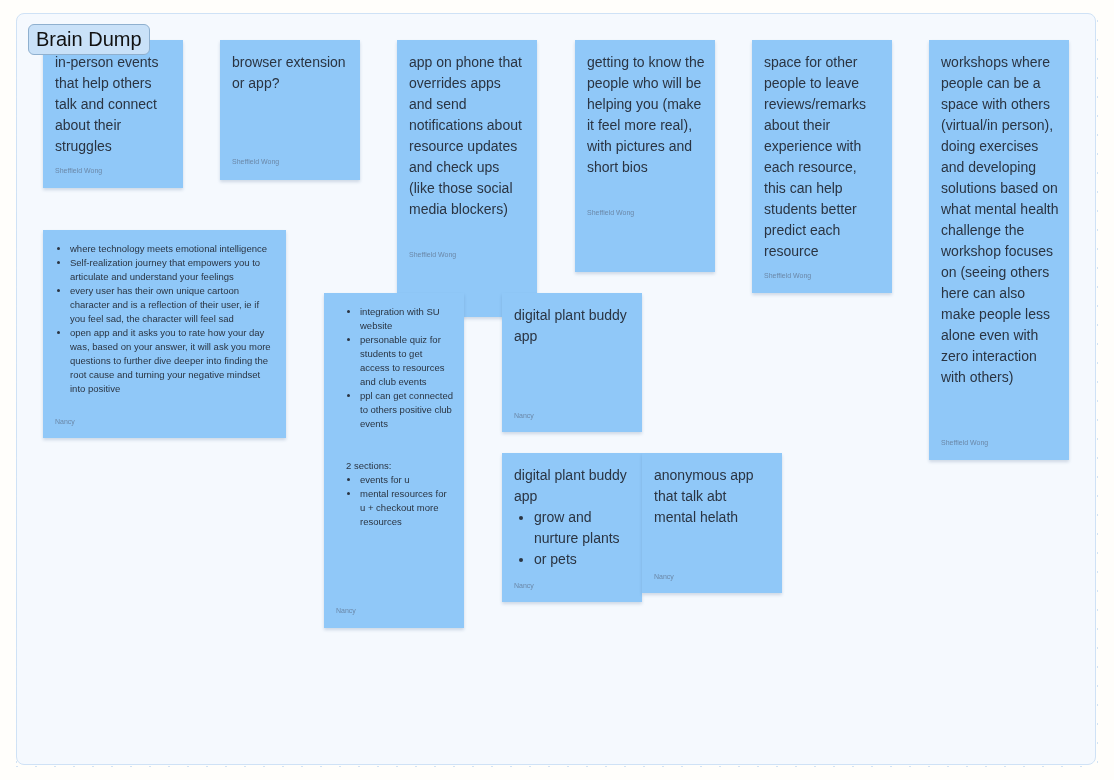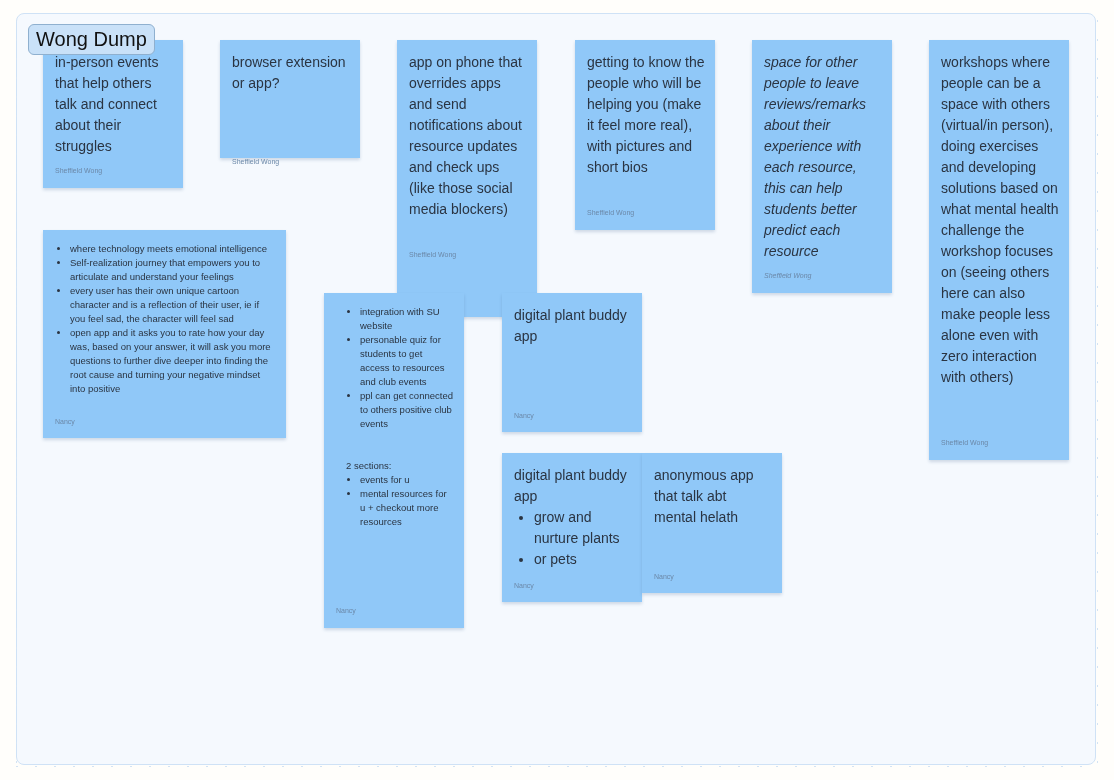--- a/index.html
+++ b/index.html
@@ -109,43 +109,43 @@
 </head>
 <body>
 
 <div class="stage">
 
   <div class="section-frame"></div>
   <div class="rail-left"></div>
   <div class="rail-right"></div>
   <div class="rail-bottom"></div>
 
-  <div class="section-title">Wong Dump</div>
+  <div class="section-title">Brain Dump</div>
 
   <div class="sticky" style="left:43px; top:40px; width:140px; height:148px;">
     <div class="body">in-person events that help others talk and connect about their struggles</div>
     <div class="author" style="top:127px;">Sheffield Wong</div>
   </div>
 
-  <div class="sticky" style="left:220px; top:40px; width:140px; height:118px;">
+  <div class="sticky" style="left:220px; top:40px; width:140px; height:140px;">
     <div class="body">browser extension or app?</div>
     <div class="author" style="top:118px;">Sheffield Wong</div>
   </div>
 
   <div class="sticky" style="left:397px; top:40px; width:140px; height:277px;">
     <div class="body">app on phone that overrides apps and send notifications about resource updates and check ups (like those social media blockers)</div>
     <div class="author" style="top:211px;">Sheffield Wong</div>
   </div>
 
-  <div class="sticky" style="left:575px; top:40px; width:140px; height:190px;">
+  <div class="sticky" style="left:575px; top:40px; width:140px; height:232px;">
     <div class="body">getting to know the people who will be helping you (make it feel more real), with pictures and short bios</div>
     <div class="author" style="top:169px;">Sheffield Wong</div>
   </div>
 
-  <div class="sticky" style="left:752px; top:40px; width:140px; height:253px;font-style:italic;">
+  <div class="sticky" style="left:752px; top:40px; width:140px; height:253px;">
     <div class="body">space for other people to leave reviews/remarks about their experience with each resource, this can help students better predict each resource</div>
     <div class="author" style="top:232px;">Sheffield Wong</div>
   </div>
 
   <div class="sticky" style="left:43px; top:230px; width:243px; height:208px;">
     <div class="body small" style="top:12px; left:13px;">
       <ul>
         <li>where technology meets emotional intelligence</li>
         <li>Self-realization journey that empowers you to articulate and understand your feelings</li>
         <li>every user has their own unique cartoon character and is a reflection of their user, ie if you feel sad, the character will feel sad</li>

